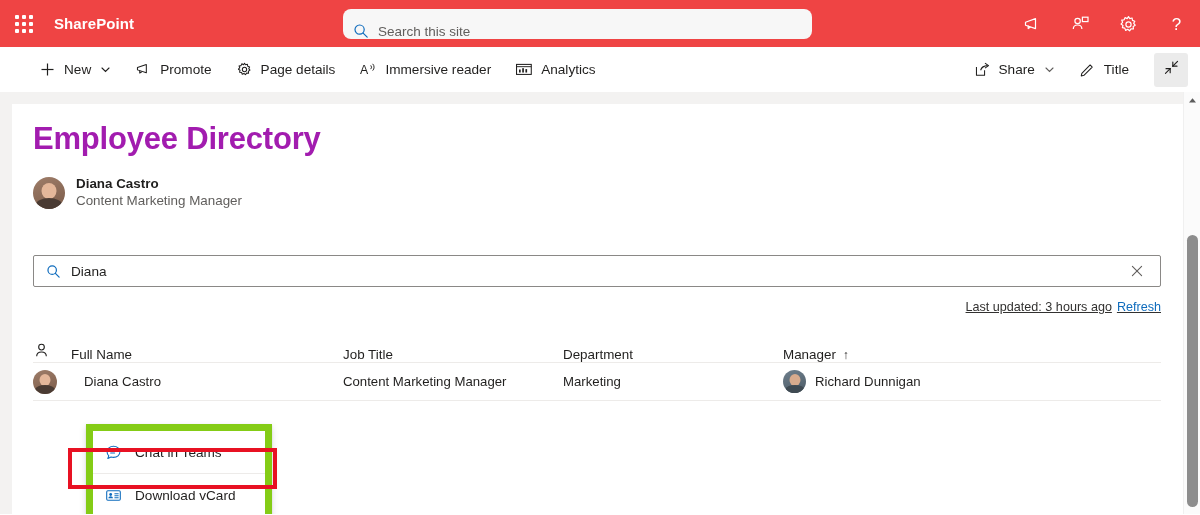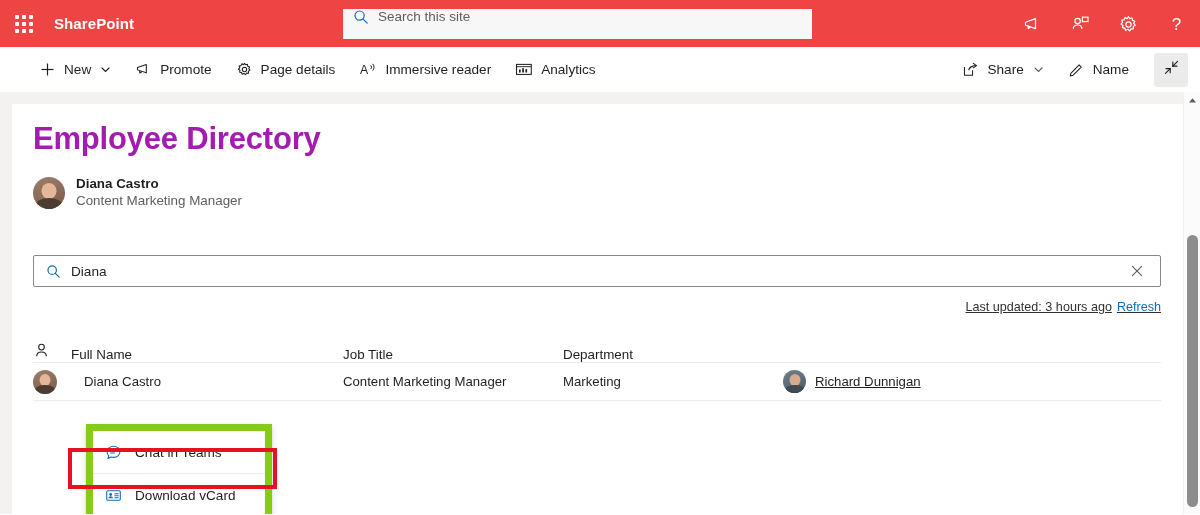--- a/index.html
+++ b/index.html
@@ -36,22 +36,22 @@
     font-weight: bold;
     margin-left: 6px;
     letter-spacing: 0.1px;
     cursor: pointer;
   }
   .suite-search {
     position: absolute;
     left: 343px; top: 9px;
     width: 469px; height: 30px;
     background: #f7f7f7;
-    border-radius: 0;
-    display: flex; align-items: flex-start;
+    border-radius: 8px;
+    display: flex; align-items: flex-end;
     padding: 0 10px;
   }
   .suite-search .mag { margin-right: 9px; display:flex; }
   .suite-search-input {
     border: none; outline: none; background: transparent;
     font-family: "Liberation Sans", sans-serif;
     font-size: 13.5px; color: #323130;
     width: 100%;
   }
   .suite-search-input::placeholder { color: #605e5c; }
@@ -187,21 +187,21 @@
     border-bottom: 1px solid #edebe9;
     font-size: 13.2px;
     color: #201f1e;
   }
   .col-icon { width: 38px; display: flex; align-items: center; }
   .col-name { width: 272px; display: flex; align-items: center; }
   .col-job  { width: 220px; }
   .col-dept { width: 220px; }
   .col-mgr  { width: 250px; display: flex; align-items: center; }
   .cell-name-txt { margin-left: 13px; }
-  .cell-mgr-txt { margin-left: 9px; text-decoration: underline; }
+  .cell-mgr-txt { margin-left: 9px; }
   .sort-arrow { margin-left: 7px; font-size: 12px; }
 
   
   .ctx-menu {
     position: absolute;
     left: 74px; top: 320px;
     width: 186px;
     background: #ffffff;
     border: 7px solid #84cc16;
     box-shadow: 0 3.2px 7.2px rgba(0,0,0,0.132), 0 0.6px 1.8px rgba(0,0,0,0.108);
@@ -387,21 +387,21 @@
         </svg>
       </span>
     </div>
 
     <div class="cmd">
       <span class="ci">
         <svg width="17" height="17" viewBox="0 0 18 18">
           <path d="M3.0 13.0 L11.8 4.2 L14.0 6.4 L5.2 15.2 L2.4 15.8 Z" fill="none" stroke="#201f1e" stroke-width="1.1" stroke-linejoin="round"></path>
         </svg>
       </span>
-      <span>Name</span>
+      <span>Title</span>
     </div>
 
     <div class="icon-btn-active">
       <span>
         <svg width="17" height="17" viewBox="0 0 18 18">
           <polyline points="2.6,15.2 7.6,10.2" fill="none" stroke="#201f1e" stroke-width="1.2" stroke-linecap="round"></polyline>
           <polyline points="7.6,10.2 3.2,10.2" fill="none" stroke="#201f1e" stroke-width="1.2" stroke-linecap="round"></polyline>
           <polyline points="7.6,10.2 7.6,14.6" fill="none" stroke="#201f1e" stroke-width="1.2" stroke-linecap="round"></polyline>
           <polyline points="15.4,2.6 10.4,7.6" fill="none" stroke="#201f1e" stroke-width="1.2" stroke-linecap="round"></polyline>
           <polyline points="10.4,7.6 14.8,7.6" fill="none" stroke="#201f1e" stroke-width="1.2" stroke-linecap="round"></polyline>
@@ -466,20 +466,24 @@
               </span>
             </div>
             <div class="col-name">
               <span>Full Name</span>
             </div>
             <div class="col-job">
               <span>Job Title</span>
             </div>
             <div class="col-dept">
               <span>Department</span>
+            </div>
+            <div class="col-mgr">
+              <span>Manager</span>
+              <span class="sort-arrow">↑</span>
             </div>
           </div>
 
           <div class="tbl-row">
             <div class="col-icon">
               <div class="avatar av-d" style="width:24px;height:24px;">
                 <span class="av-face" style="width:11px;height:12px;background:#e4b79a;"></span>
                 <span class="av-body" style="width:20px;height:10px;background:#4a3b33;"></span>
               </div>
             </div>

